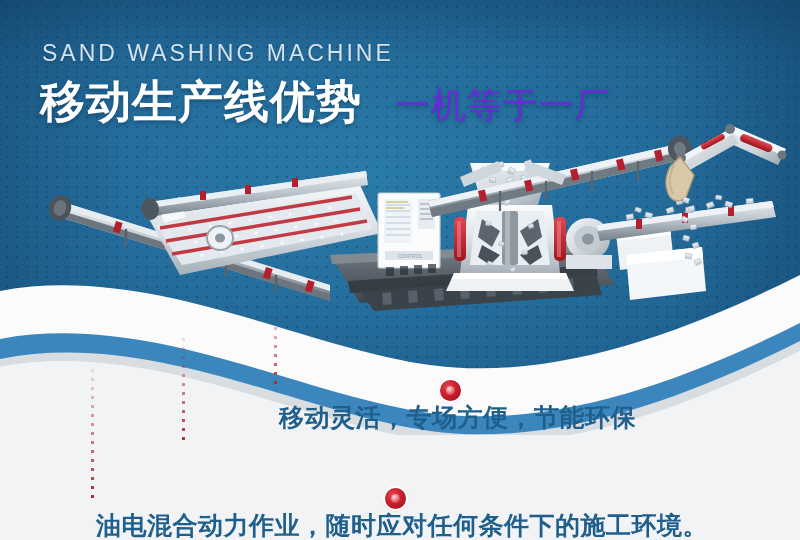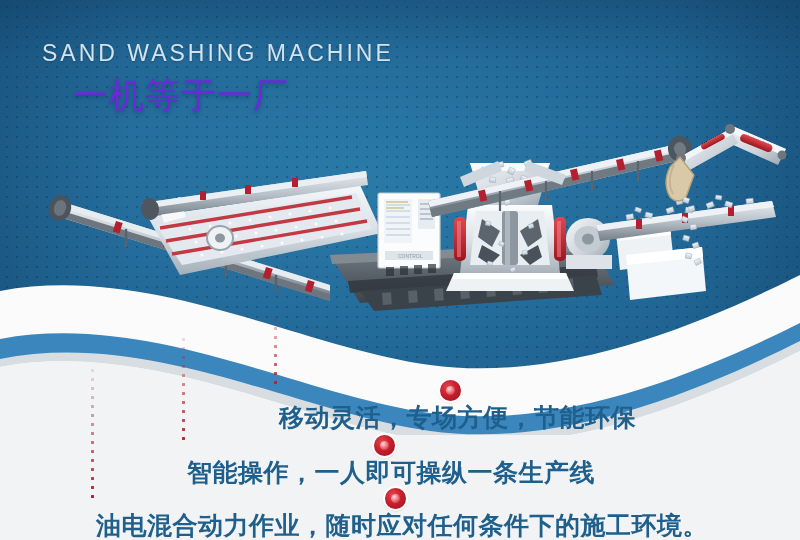--- a/index.html
+++ b/index.html
@@ -449,20 +449,21 @@
       <rect x="356" y="162" width="8" height="9"></rect>
       <rect x="370" y="161" width="8" height="9"></rect>
       <rect x="384" y="160" width="8" height="9"></rect>
       <rect x="398" y="159" width="8" height="9"></rect>
     </g>
   </svg>
 
   <div class="kicker">SAND WASHING MACHINE</div>
 
   <div class="title-row">
+    <span class="title-main">移动生产线优势</span>
     <span class="title-sub">一机等于一厂</span>
   </div>
 
   <svg class="wave" viewBox="0 0 800 180" preserveAspectRatio="none">
 
     <path d="M0,36 C150,8 300,92 430,110 C560,128 700,70 800,20 L800,180 L0,180 Z" fill="#fbfbfc"></path>
 
     <path d="M0,92 C150,64 300,148 430,166 C560,184 700,126 800,76 L800,96 C700,146 560,204 430,186 C300,168 150,84 0,112 Z" fill="#d8dde2"></path>
 
     <path d="M0,84 C150,56 300,140 430,158 C560,176 700,118 800,68 L800,86 C700,136 560,194 430,176 C300,158 150,74 0,104 Z" fill="#3a86bd"></path>
@@ -480,24 +481,20 @@
                 mask-image:linear-gradient(to bottom, rgba(0,0,0,0.12), rgba(0,0,0,1));"></div>
     <div class="dotline" style="left:91px; top:366px; height:132px;
                 -webkit-mask-image:linear-gradient(to bottom, rgba(0,0,0,0.10), rgba(0,0,0,1));
                 mask-image:linear-gradient(to bottom, rgba(0,0,0,0.10), rgba(0,0,0,1));"></div>
 
     <div class="bullet-row" style="left:265px; top:380px;">
       <span class="bullet-dot"></span>
       <span class="bullet-text">移动灵活，专场方便，节能环保</span>
     </div>
 
-    <div class="bullet-row" style="left:173px; top:435px;">
-      <span class="bullet-dot"></span>
-      <span class="bullet-text">智能操作，一人即可操纵一条生产线</span>
-    </div>
 
     <div class="bullet-row" style="left:82px; top:488px;">
       <span class="bullet-dot"></span>
       <span class="bullet-text">油电混合动力作业，随时应对任何条件下的施工环境。</span>
     </div>
   </div>
 
 </div>
 
 </body></html>

